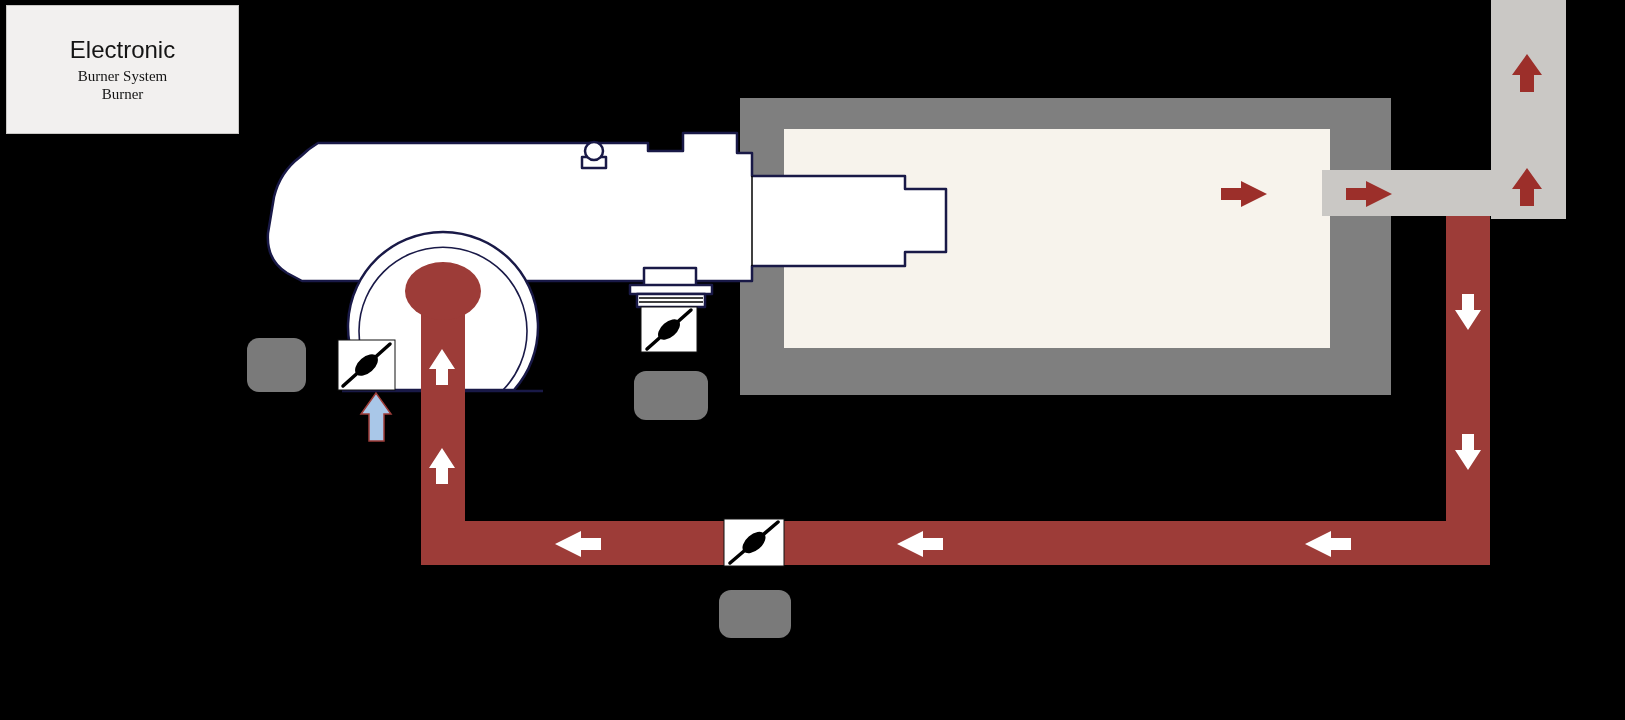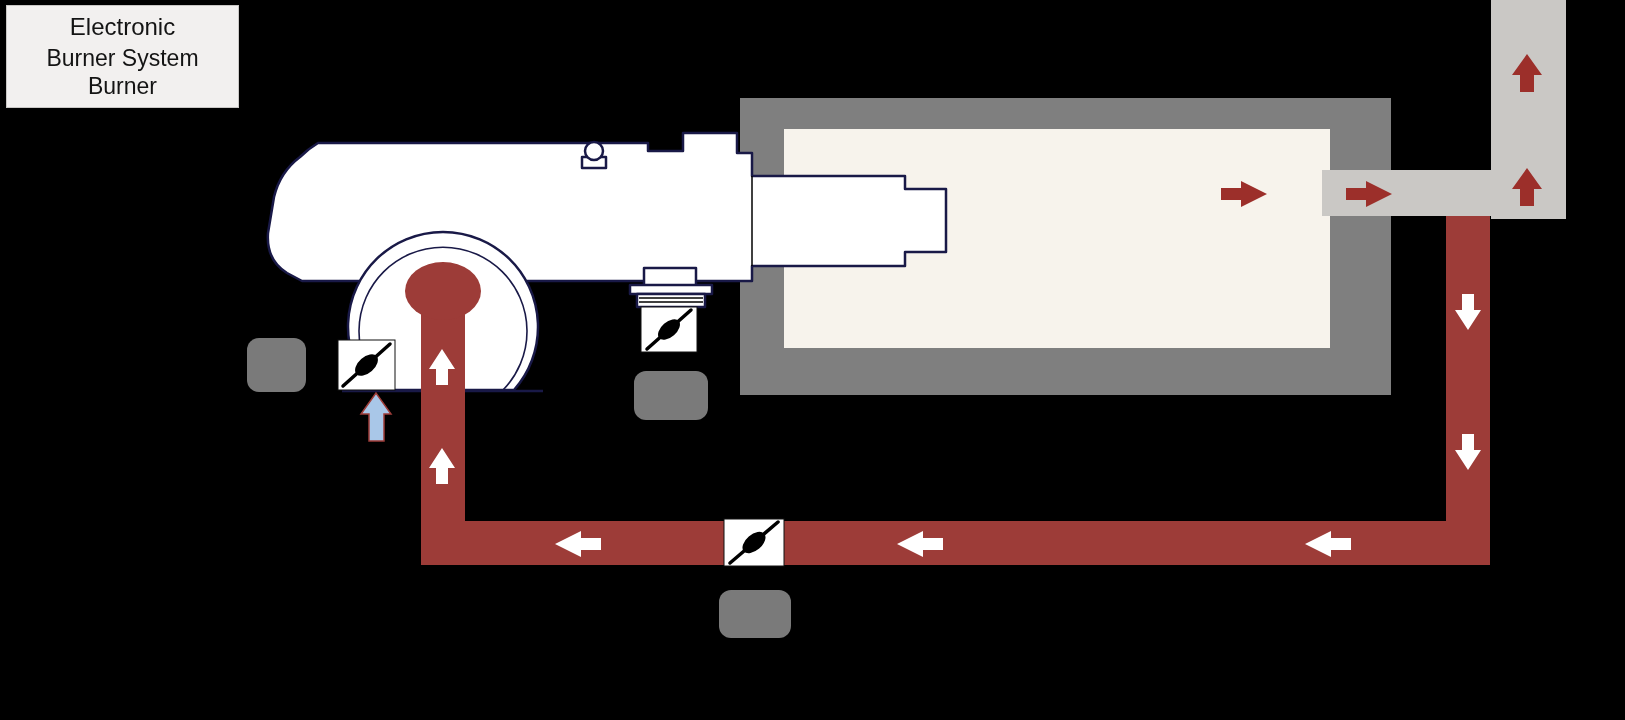--- a/index.html
+++ b/index.html
@@ -2,27 +2,27 @@
 <html><head>
 <meta charset="utf-8">
 <style>
   * { margin:0; padding:0; box-sizing:border-box; }
   html,body { background:#000; }
   body { font-family:"Liberation Sans", sans-serif; }
   .canvas { position:relative; width:1625px; height:720px; background:#000000; overflow:hidden; }
   .diagram-svg { position:absolute; left:0; top:0; }
 
   .title-box {
-    position:absolute; left:6px; top:5px; width:233px; height:103px;
+    position:absolute; left:6px; top:5px; width:233px; height:129px;
     background:#f2f0ef; border:1px solid #c9c7c5;
     display:flex; flex-direction:column; align-items:center; justify-content:center;
     color:#141414; text-align:center;
   }
   .title-line1 { font-size:24px; margin-bottom:3px; }
-  .title-line2, .title-line3 { font-size:23px; line-height:1.22; }
+  .title-line2, .title-line3 { font-size:15px; line-height:1.22;font-family:Liberation Serif, serif; }
 
   .outline { stroke:#191947; stroke-width:2.5; stroke-linejoin:round; fill:#ffffff; }
   .thinline { stroke:#191947; stroke-width:1.6; fill:none; }
   .white-arrow { fill:#ffffff; }
   .valve-box { fill:#ffffff; stroke:#111111; stroke-width:1; }
   .valve-line { stroke:#000000; stroke-width:3.5; stroke-linecap:round; }
   .valve-disc { fill:#000000; }
   .flange-line { stroke:#000000; stroke-width:1.5; }
   .air-arrow { stroke:#9d3c38; stroke-width:1.5; }
 </style>

